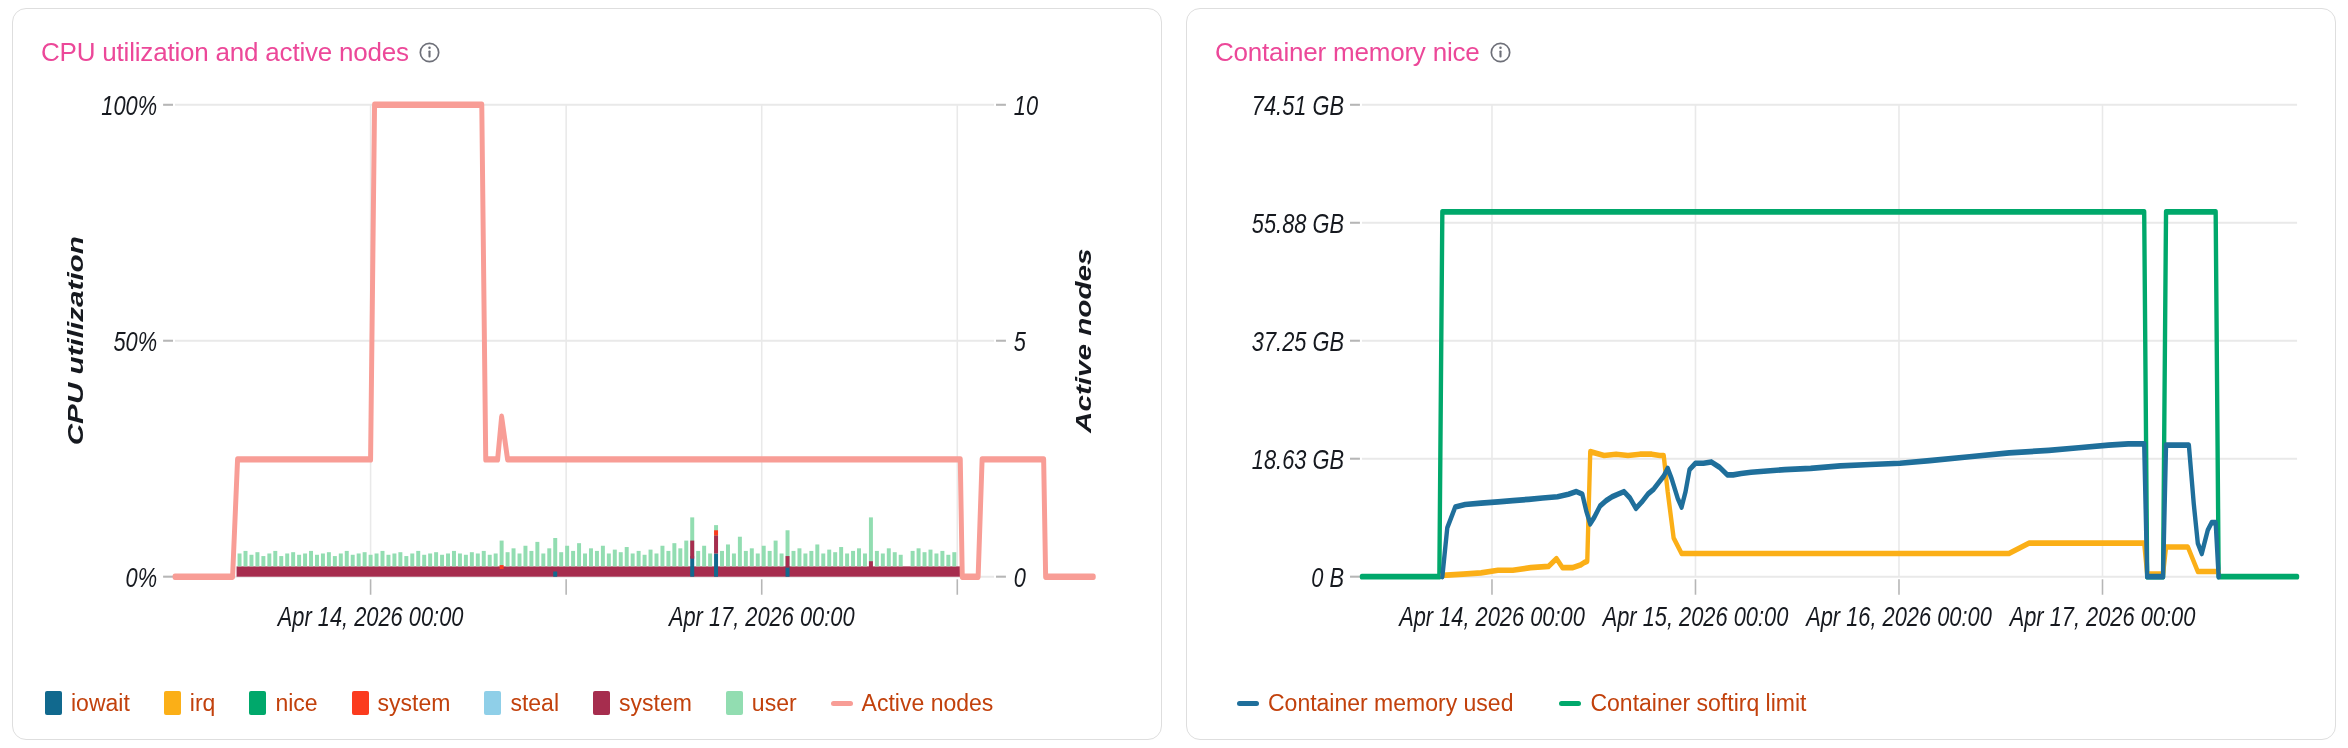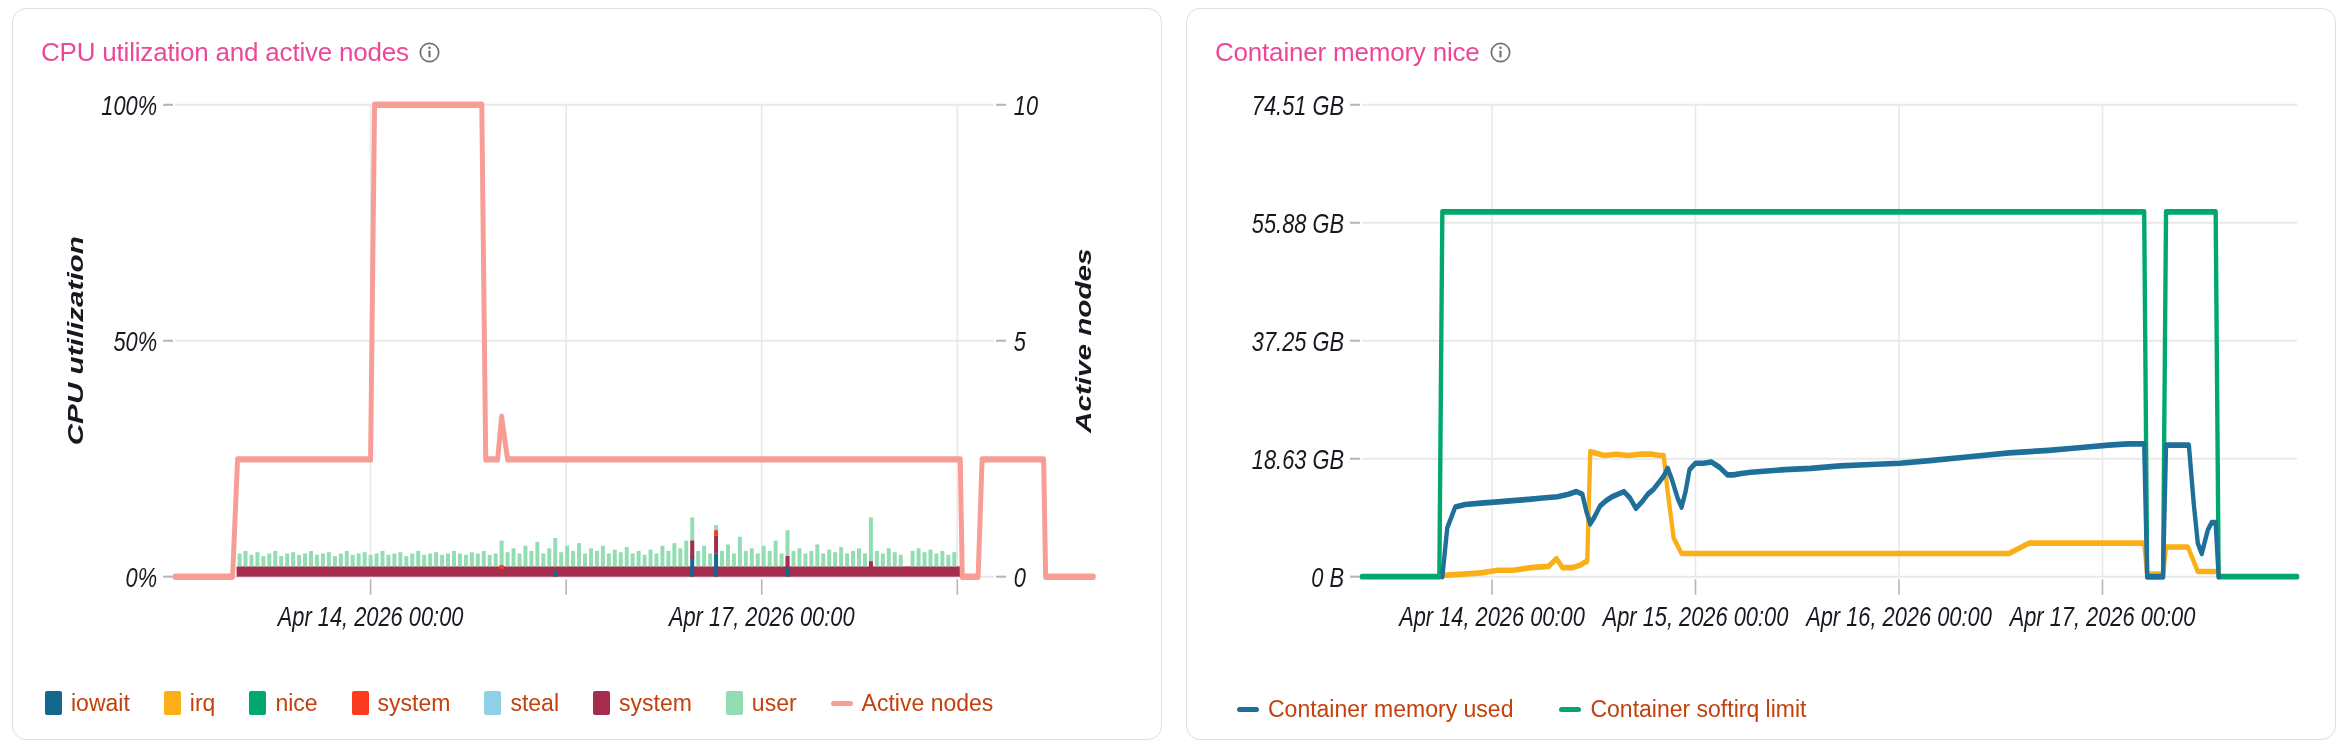--- a/index.html
+++ b/index.html
@@ -7,21 +7,21 @@
   .board{display:flex;gap:24px;padding:8px 12px;box-sizing:border-box;width:2348px;height:748px;}
   .card{flex:1 1 0;background:#fff;border:1px solid #DEDEDE;border-radius:14px;box-sizing:border-box;
         display:flex;flex-direction:column;padding:26px 28px 18px 28px;position:relative;}
   .card-head{display:flex;align-items:center;gap:10px;height:34px;flex:0 0 auto;}
   .card-title{font-size:26px;font-weight:normal;color:#ec4899;letter-spacing:-.2px;white-space:nowrap;}
   .info-icon{width:21px;height:21px;flex:0 0 auto;display:block;}
   .plotwrap{flex:1 1 auto;position:relative;margin-top:10px;font-style:italic;}
   .plotsvg{display:block;width:100%;height:100%;}
   .legend{display:flex;align-items:center;flex:0 0 auto;height:36px;}
   .legend.lg-left{gap:0;margin-left:4px;}
-  .legend.lg-right{gap:0;margin-left:22px;align-items:flex-end;}
+  .legend.lg-right{gap:0;margin-left:22px;}
   .lg-item{display:flex;align-items:center;gap:9px;margin-right:34px;white-space:nowrap;cursor:pointer;}
   .lg-item.wide{margin-right:46px;}
   .sw-box{width:17px;height:24px;border-radius:2px;flex:0 0 auto;}
   .sw-line{width:22px;height:5px;border-radius:3px;flex:0 0 auto;}
   .lg-label{font-size:23px;color:#c2410c;line-height:1;}
   .ax-lab{font-size:22px;fill:#16191F;}
   .ax-title{font-size:23px;font-weight:bold;fill:#16191F;}
 </style>
 </head>
 <body>

